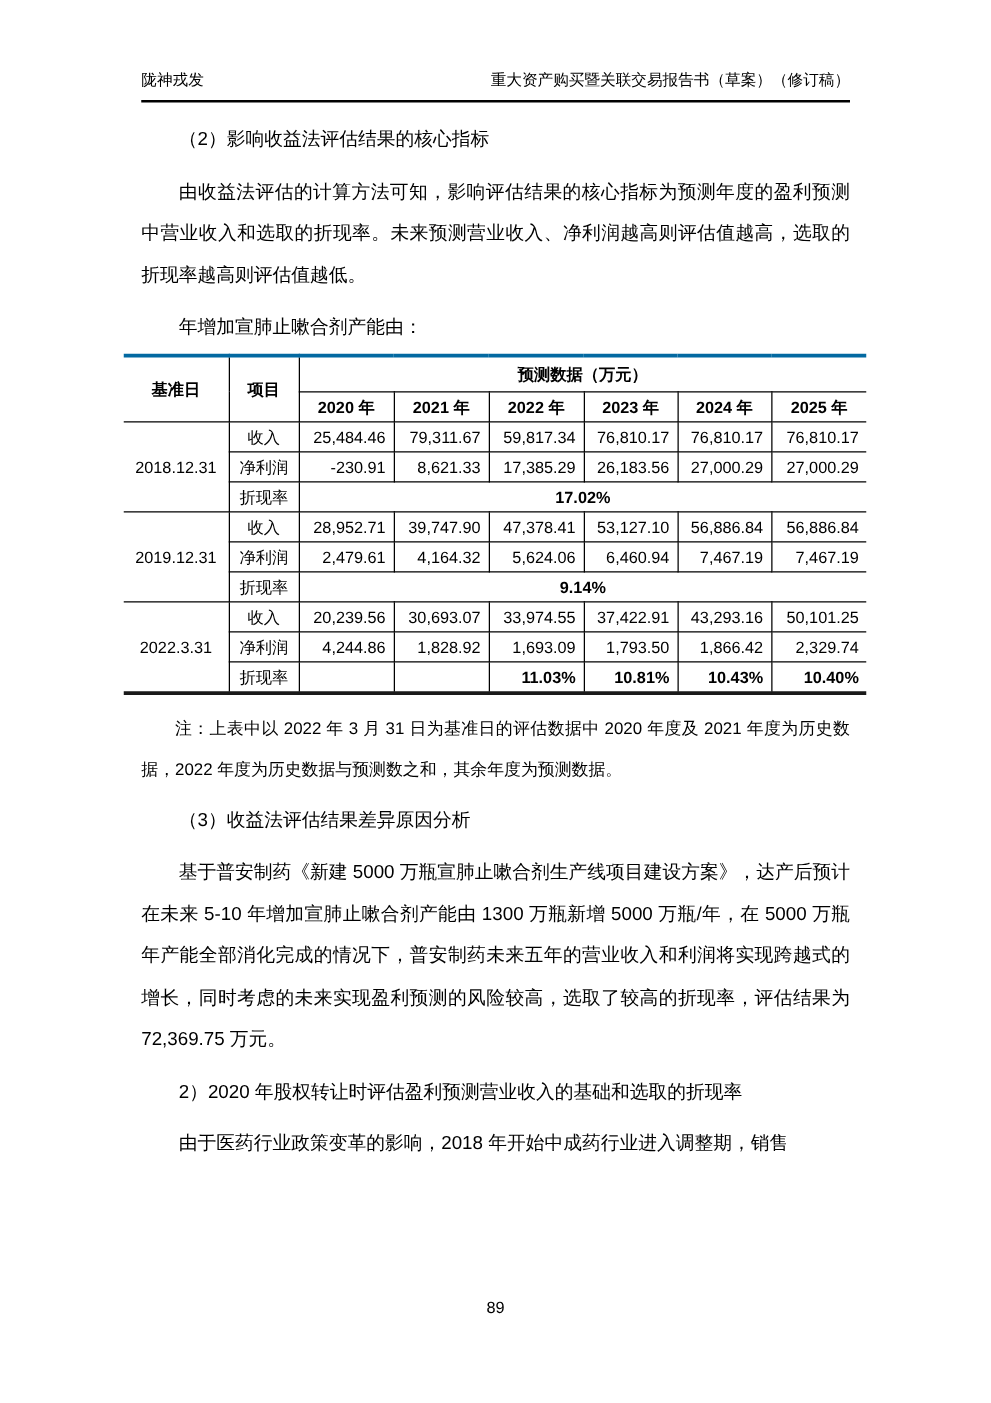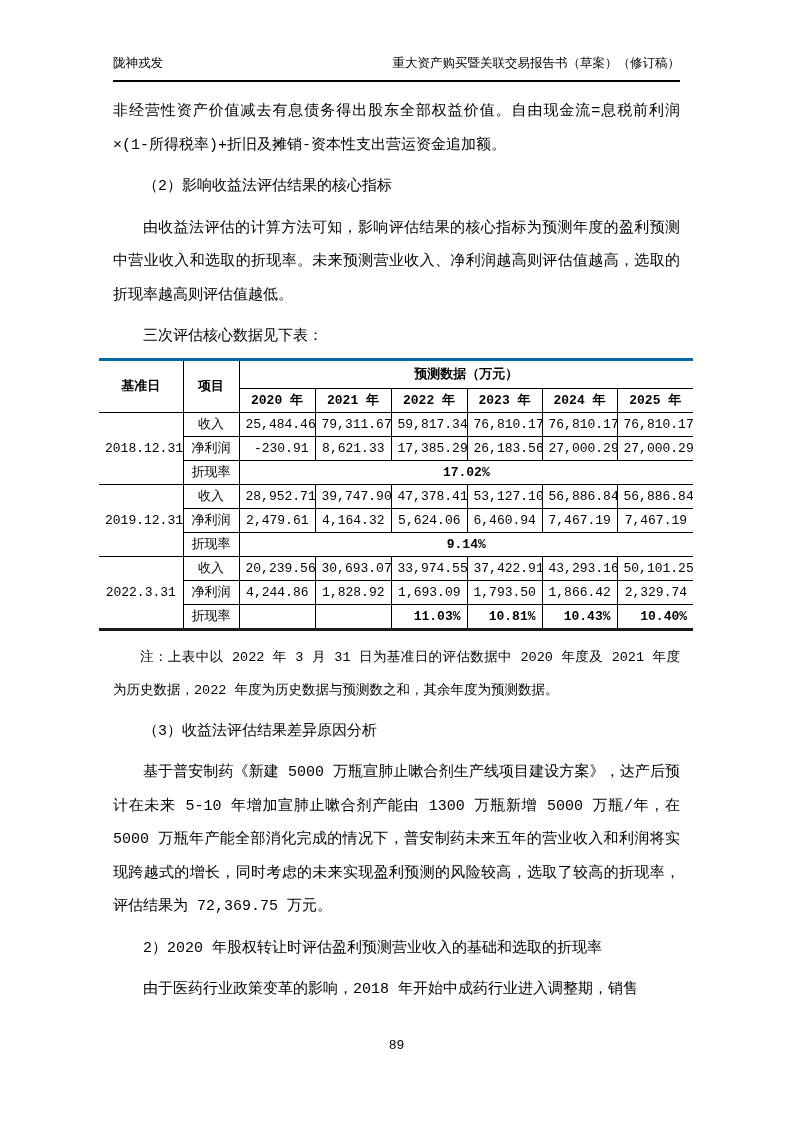--- a/index.html
+++ b/index.html
@@ -3,21 +3,21 @@
 <meta charset="utf-8">
 <style>
   html, body { margin: 0; padding: 0; background: #ffffff; }
   .page {
     position: relative;
     width: 793px;
     height: 1122px;
     margin: 0 auto;
     background: #ffffff;
     color: #000;
-    font-family: Liberation Mono, monospace;
+    font-family: Liberation Sans, sans-serif;
     box-sizing: border-box;
     overflow: hidden;
   }
   .doc-header {
     margin: 0 113px;
     padding-top: 56px;
     padding-bottom: 8px;
     border-bottom: 2px solid #000;
     display: flex;
     justify-content: space-between;
@@ -76,24 +76,23 @@
 <body>
 
 <div class="page">
 
   <div class="doc-header">
     <span>陇神戎发</span>
     <span>重大资产购买暨关联交易报告书（草案）（修订稿）</span>
   </div>
 
   <div class="content">
-    <p class="noindent">非经营性资产价值减去有息债务得出股东全部权益价值。自由现金流=息税前利润×(1-所得税率)+折旧及摊销-资本性支出营运资金追加额。</p>
     <p>（2）影响收益法评估结果的核心指标</p>
     <p>由收益法评估的计算方法可知，影响评估结果的核心指标为预测年度的盈利预测中营业收入和选取的折现率。未来预测营业收入、净利润越高则评估值越高，选取的折现率越高则评估值越低。</p>
-    <p class="tight">三次评估核心数据见下表：</p>
+    <p class="tight">年增加宣肺止嗽合剂产能由：</p>
 
     <table class="val-table">
       <colgroup>
         <col style="width:84px">
           <col style="width:56px">
         <col style="width:76px">
           <col style="width:76px">
           <col style="width:76px">
         <col style="width:75px">
           <col style="width:75px">

